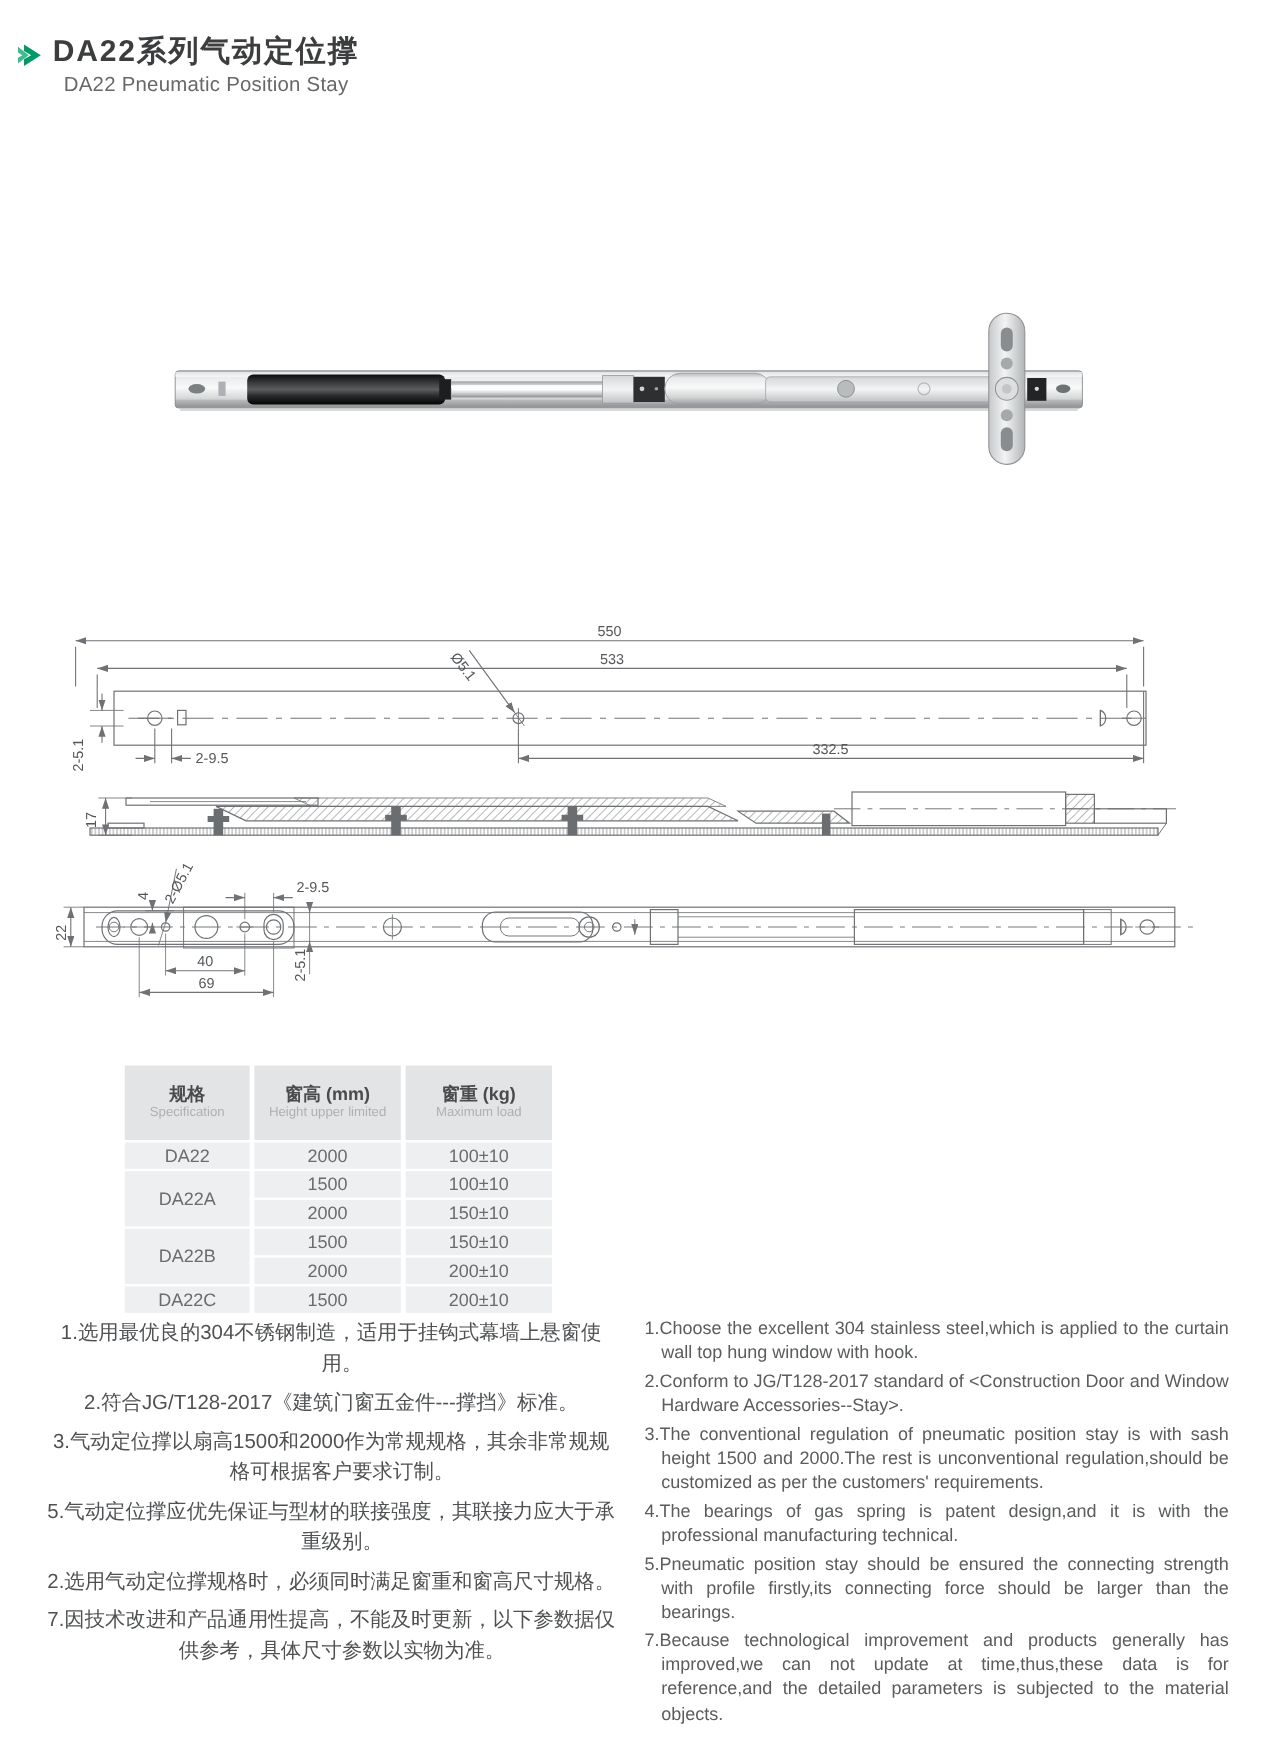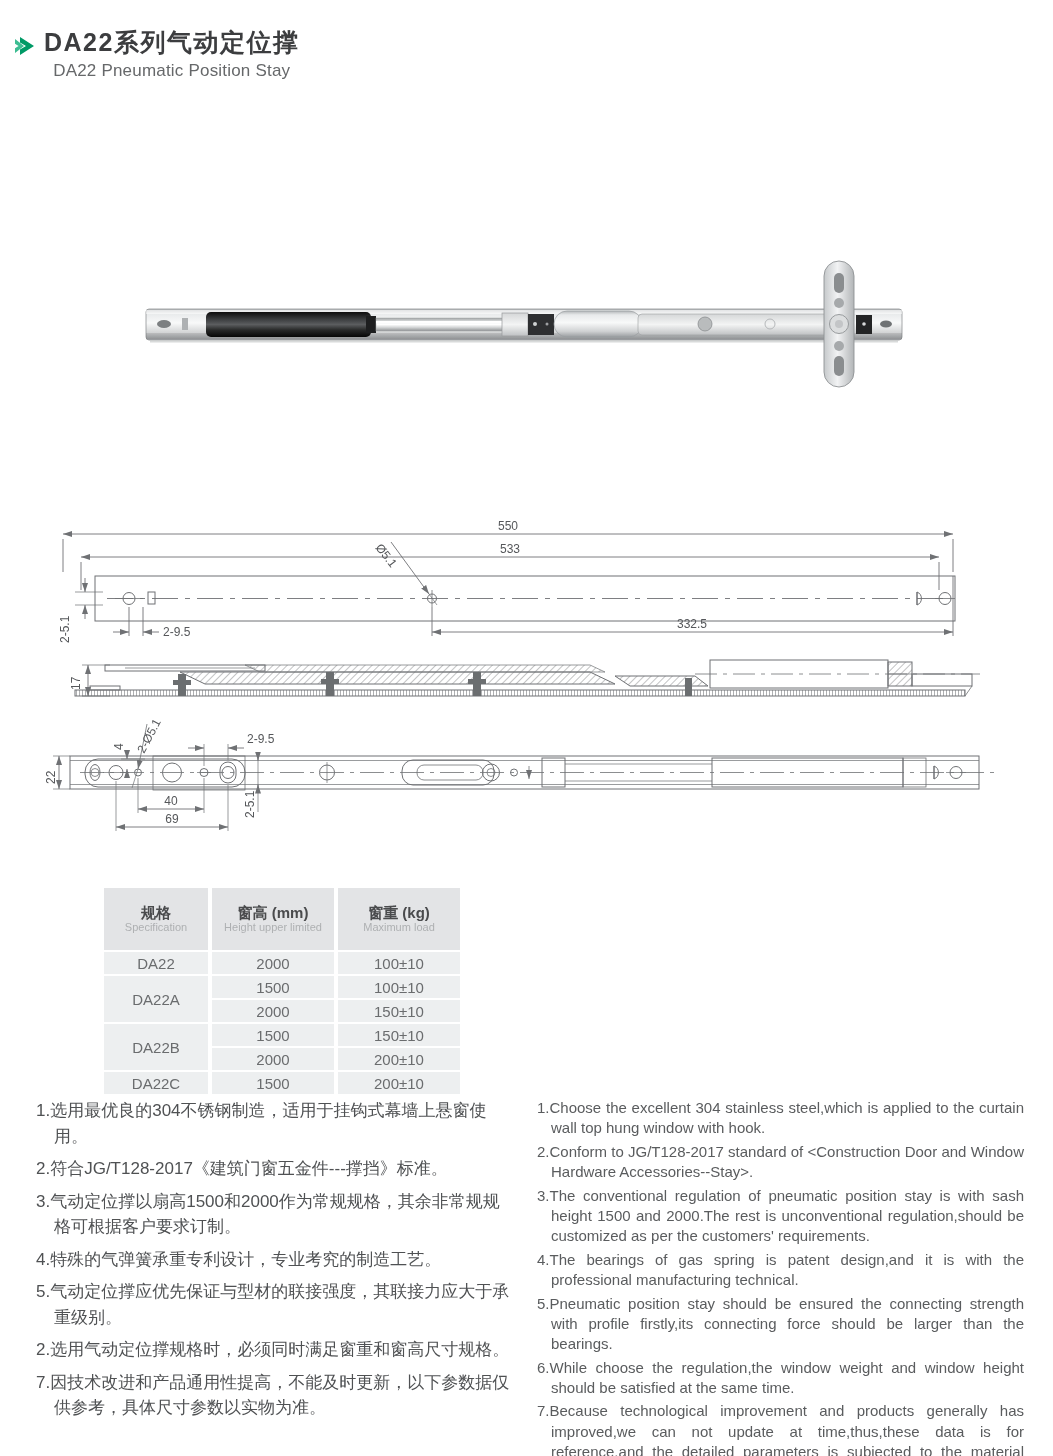--- a/index.html
+++ b/index.html
@@ -21,21 +21,21 @@
   .dimtx{font-size:12px;fill:#55575a;}
   
   .spec-table{position:absolute;left:100px;top:886px;border-collapse:separate;border-spacing:4px 2px;}
   .spec-table th{background:#e3e4e6;width:96px;height:38px;padding:12px 4px;vertical-align:middle;font-weight:normal;}
   .spec-table th.w2{width:114px;}
   .spec-table th.w3{width:114px;}
   .spec-table .h-zh{font-size:15px;font-weight:bold;color:#4a4b4d;line-height:17px;}
   .spec-table .h-en{font-size:11px;color:#aeb0b2;line-height:13px;}
   .spec-table td{background:#edeff0;height:20px;text-align:center;font-size:15px;color:#6a6c6e;padding:1px 18px;}
   
-  .notes{position:absolute;}
+  .notes{position:absolute;text-align:center;}
   .notes-zh{left:36px;top:1098px;width:480px;font-size:17px;color:#4f5153;line-height:1.5;}
   .notes-zh .note{padding-left:18px;text-indent:-18px;margin-bottom:7px;}
   .notes-en{left:537px;top:1098px;width:487px;font-size:15px;color:#5a5c5e;line-height:1.36;text-align:justify;}
   .notes-en .note{padding-left:14px;text-indent:-14px;margin-bottom:3px;}
 </style>
 </head>
 <body>
 
 <div class="page">
 
@@ -373,29 +373,27 @@
         <td>1500</td>
         <td>200±10</td>
       </tr>
     </tbody>
   </table>
 
   <div class="notes notes-zh">
     <div class="note">1.选用最优良的304不锈钢制造，适用于挂钩式幕墙上悬窗使用。</div>
     <div class="note">2.符合JG/T128-2017《建筑门窗五金件---撑挡》标准。</div>
     <div class="note">3.气动定位撑以扇高1500和2000作为常规规格，其余非常规规格可根据客户要求订制。</div>
-    <div class="note">4.特殊的气弹簧承重专利设计，专业考究的制造工艺。</div>
     <div class="note">5.气动定位撑应优先保证与型材的联接强度，其联接力应大于承重级别。</div>
     <div class="note">2.选用气动定位撑规格时，必须同时满足窗重和窗高尺寸规格。</div>
     <div class="note">7.因技术改进和产品通用性提高，不能及时更新，以下参数据仅供参考，具体尺寸参数以实物为准。</div>
   </div>
 
   <div class="notes notes-en">
     <div class="note">1.Choose the excellent 304 stainless steel,which is applied to the curtain wall top hung window with hook.</div>
     <div class="note">2.Conform to JG/T128-2017 standard of &lt;Construction Door and Window Hardware Accessories--Stay&gt;.</div>
     <div class="note">3.The conventional regulation of pneumatic position stay  is with sash height 1500 and 2000.The rest is unconventional regulation,should be customized as per the customers' requirements.</div>
     <div class="note">4.The bearings of gas spring is patent design,and it is with the professional manufacturing technical.</div>
     <div class="note">5.Pneumatic position stay should be ensured the connecting strength with profile firstly,its connecting force should be larger than the bearings.</div>
-    <div class="note">6.While choose the regulation,the window weight and window height should be satisfied at the same time.</div>
     <div class="note">7.Because technological improvement and products generally has improved,we can not update at time,thus,these data is for reference,and the detailed parameters is subjected to the material objects.</div>
   </div>
 
 </div>
 
 </body></html>

